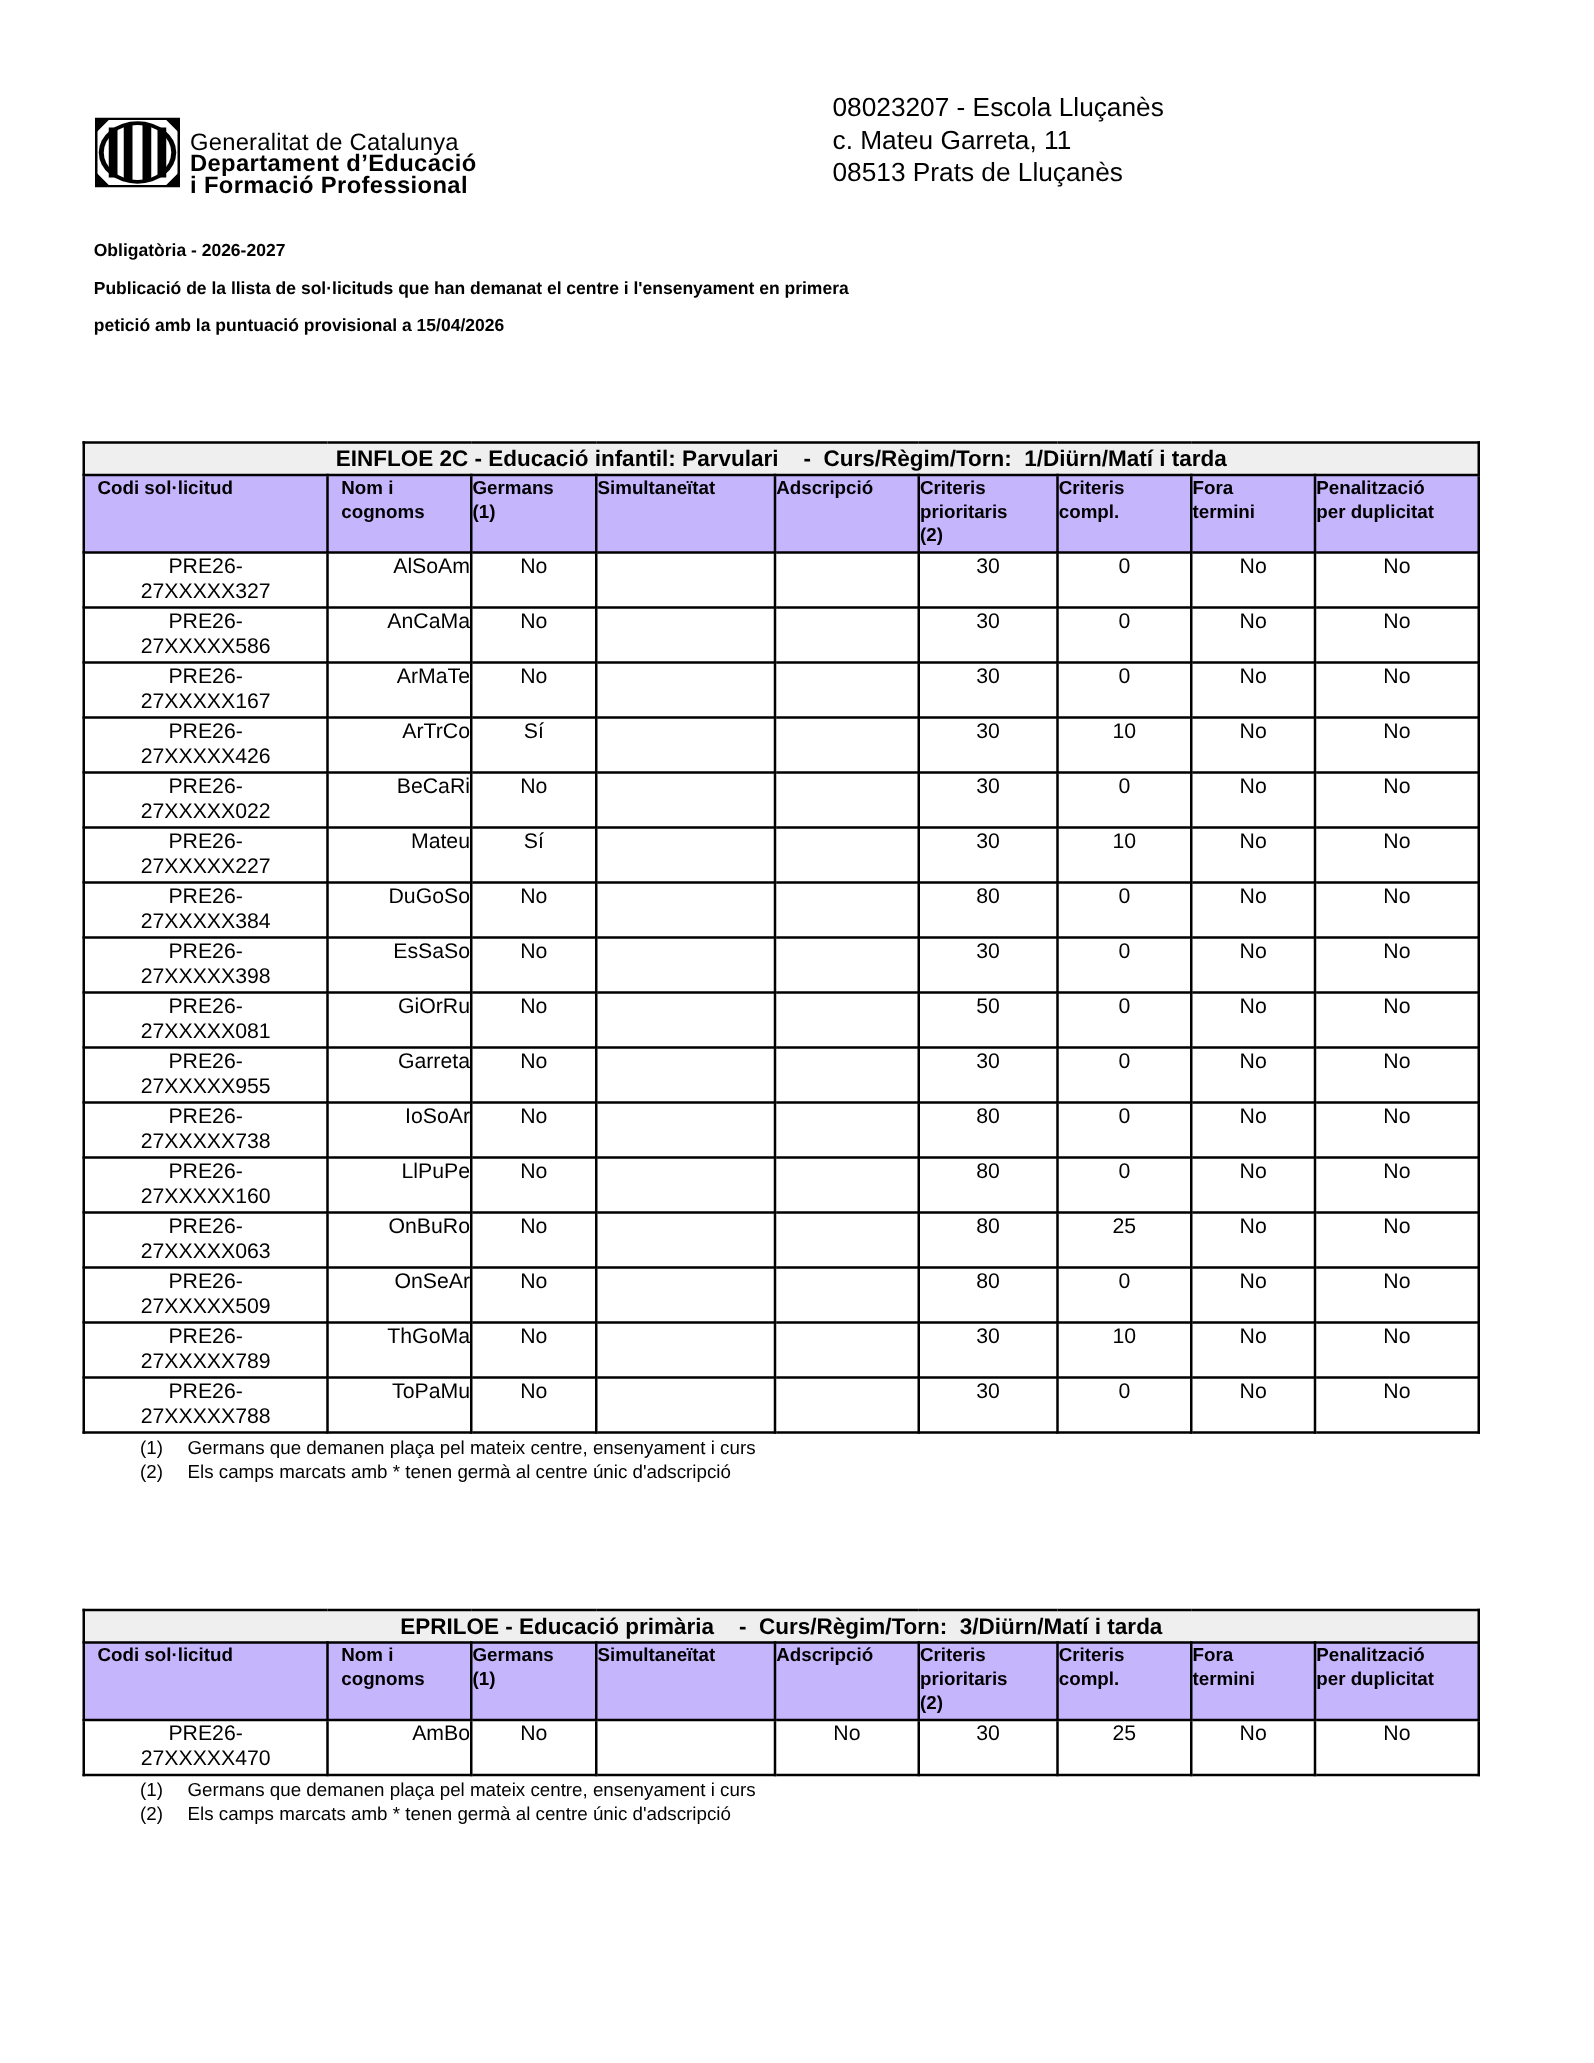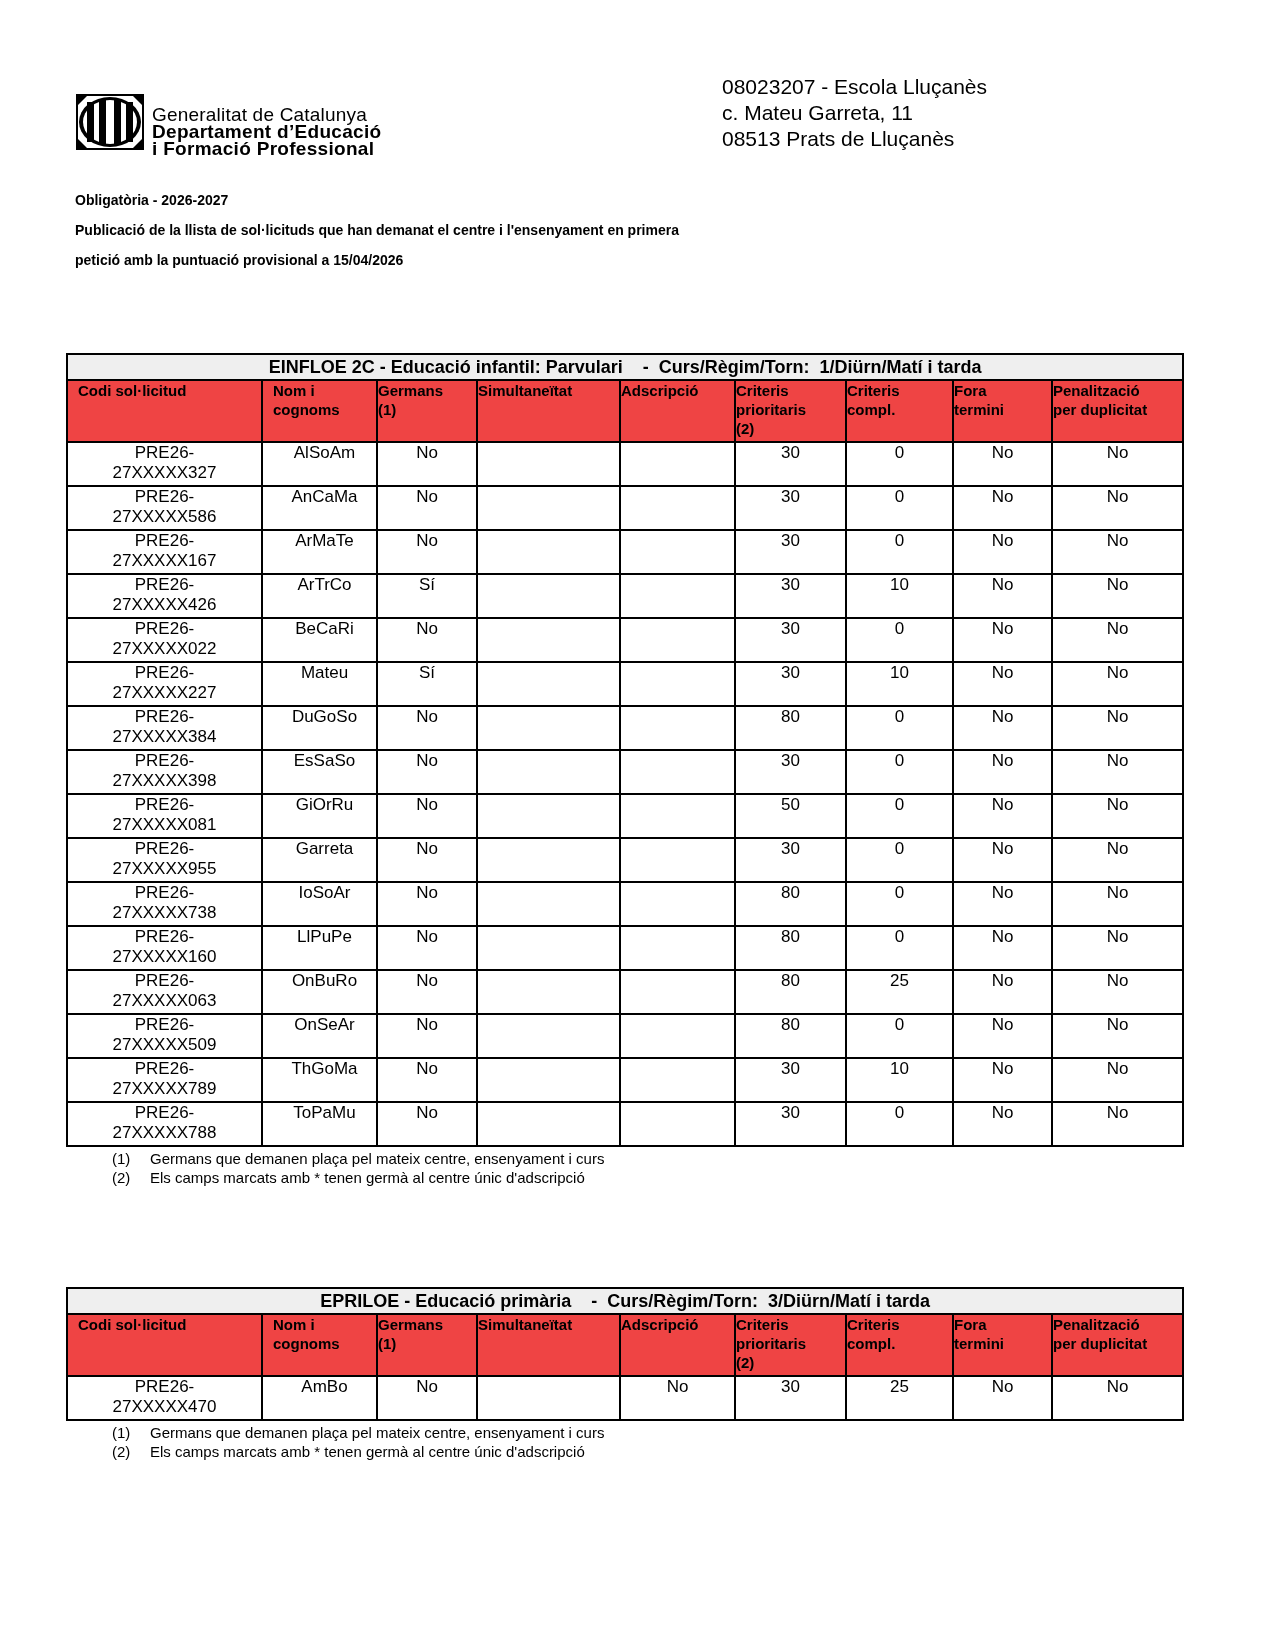--- a/index.html
+++ b/index.html
@@ -4,37 +4,37 @@
   <style>
     html, body { margin: 0; padding: 0; background: #ffffff; }
     body { width: 1275px; height: 1650px; position: relative; font-family: "Liberation Sans", sans-serif; color: #000; overflow: hidden; }
 
     .logo { position: absolute; left: 76px; top: 86px; display: flex; align-items: center; }
     .logo-emblem { width: 68px; height: 56px; position: relative; }
     .logo-text { margin-left: 8px; line-height: 17px; }
     .logo-line1 { font-size: 19px; font-weight: normal; letter-spacing: 0.2px; margin-top: 20px; }
     .logo-line2, .logo-line3 { font-size: 19px; font-weight: bold; letter-spacing: 0.3px; }
 
-    .school { position: absolute; left: 722px; top: 74px; font-size: 21px; line-height: 26px; }
+    .school { position: absolute; left: 666px; top: 74px; font-size: 21px; line-height: 26px; }
 
     .titles { position: absolute; left: 75px; top: 185px; font-size: 14px; font-weight: bold; line-height: 30px; width: 1130px; }
 
     .table-block { position: absolute; left: 66px; width: 1148px; }
     .table-block.t1 { top: 353px; }
     .table-block.t2 { top: 1287px; }
 
     table.grid { border-collapse: collapse; width: 926px; table-layout: fixed; }
     table.grid td, table.grid th { border: 2px solid #000; padding: 0; vertical-align: top; }
     .caption-row th { background: #efefef; font-size: 18px; font-weight: bold; text-align: center; height: 24px; line-height: 24px; border-bottom: 3px solid #000; white-space: pre; }
-    .head-row th { background: #ef4444; font-size: 15px; font-weight: bold; height: 60px; line-height: 19px; border-bottom: 3px solid #000; }
+    .head-row th { background: #c4b5fd; font-size: 15px; font-weight: bold; height: 60px; line-height: 19px; border-bottom: 3px solid #000; }
     .head-row th.left { text-align: left; padding-left: 10px; }
     .head-row th.center { text-align: left; }
     .data-row td { font-size: 17px; height: 42px; line-height: 20px; border-top: 1px solid #666; border-bottom: 1px solid #666; }
     .data-row td.center { text-align: center; }
-    .data-row td.left { text-align: center; padding-left: 10px; }
+    .data-row td.left { text-align: right; padding-left: 10px; }
     .data-row:last-child td { border-bottom: 2px solid #000; }
 
     .notes { font-size: 15px; line-height: 19px; margin-top: 2px; padding-left: 46px; }
     .note { display: flex; }
     .note-num { width: 38px; }
   </style>
 </head>
 <body>
 
 <div class="logo">

